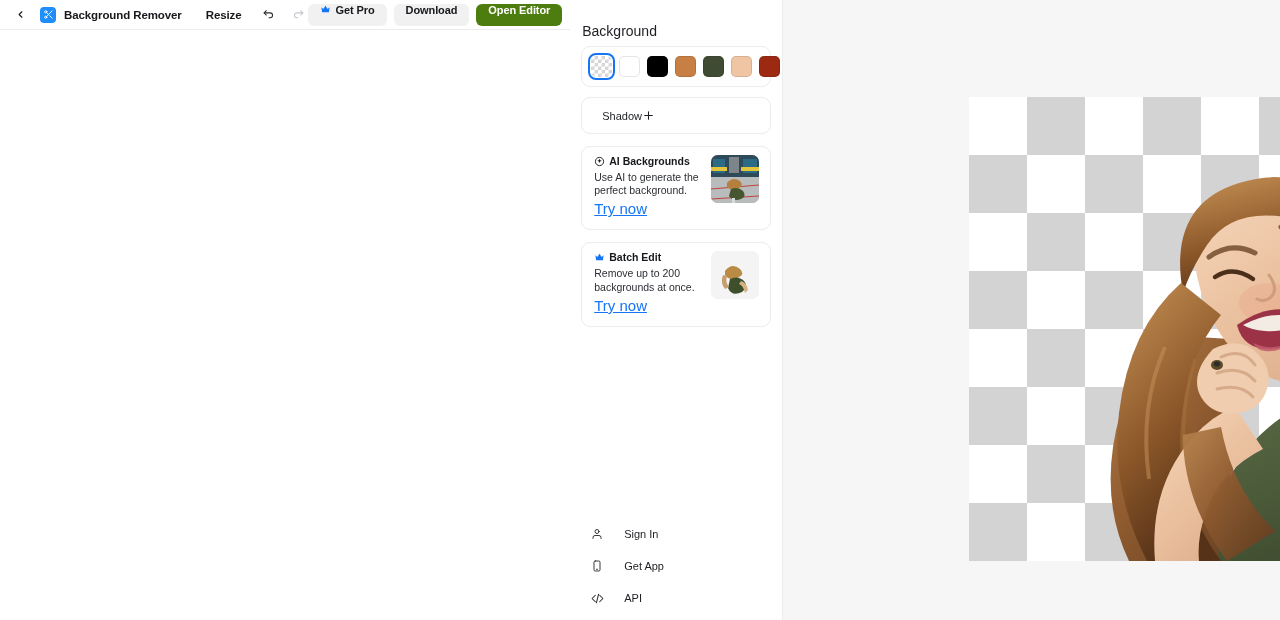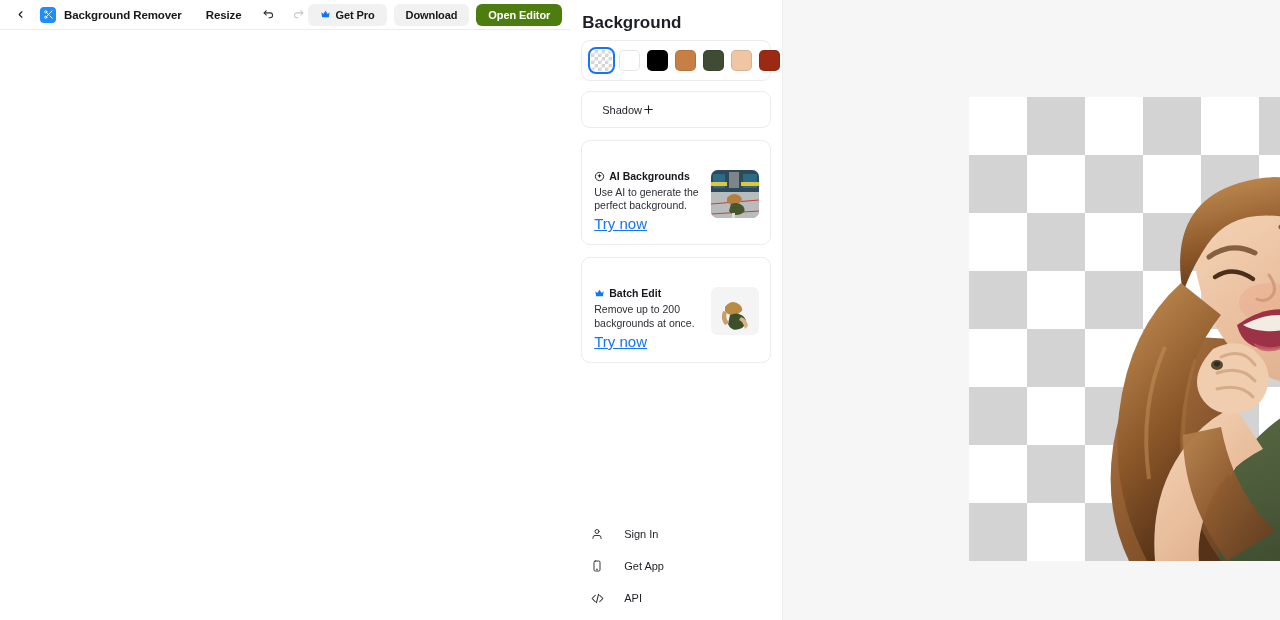--- a/index.html
+++ b/index.html
@@ -60,21 +60,21 @@
   .hist-btn { width: 18px; height: 18px; display: flex; align-items: center; justify-content: center; cursor: pointer; }
   .hist-btn.enabled { color: #2a2c31; }
   .hist-btn.disabled { color: #c3c6cc; cursor: default; }
 
   .hdr-right { margin-left: auto; display: flex; align-items: center; gap: 7px; }
   .btn {
     height: 22px;
     border-radius: 6px;
     font-size: 11px;
     font-weight: bold;
-    display: flex; align-items: center; justify-content: center;
+    display: flex; align-items: flex-start; justify-content: center;
     padding: 0 12px;
     cursor: pointer;
     white-space: nowrap;
     letter-spacing: -0.1px;
     border: none;
     font-family: "Liberation Sans", sans-serif;
   }
   .btn-getpro { background: #f1f1f2; color: #16181c; gap: 5px; }
   .btn-download { background: #f1f1f2; color: #16181c; }
   .btn-openeditor { background: #4d7c0f; color: #ffffff; }
@@ -87,24 +87,24 @@
     width: 213px;
     min-width: 213px;
     background: #ffffff;
     border-right: 1px solid #ededed;
     position: relative;
     display: flex;
     flex-direction: column;
     padding: 0 11px;
   }
   .section-label {
-    font-size: 17px;
+    font-size: 14px;
     color: #1d1f24;
-    font-weight: bold;
-    margin-top: 13px;
+    font-weight: normal;
+    margin-top: 23px;
     margin-bottom: 7px;
     margin-left: 1px;
   }
   .panel {
     border: 1px solid #ececec;
     border-radius: 9px;
     background: #fff;
   }
   
   .swatch-panel { padding: 9px 9px; display: flex; align-items: center; gap: 7px; }
@@ -143,21 +143,21 @@
   }
   .shadow-label { font-size: 11px; color: #1d1f24; }
   .plus-icon { color: #1d1f24; display: flex; align-items: center; }
 
   
   .promo {
     margin-top: 12px;
     border: 1px solid #ececec;
     border-radius: 9px;
     background: #fff;
-    padding: 29px 11px 11px 12px;
+    padding: 8px 11px 11px 12px;
     display: flex;
     gap: 8px;
     cursor: pointer;
   }
   .promo-text { flex: 1; min-width: 0; }
   .promo-head {
     display: flex; align-items: center; gap: 4px;
     font-size: 10.5px; font-weight: bold; color: #16181c;
     margin-bottom: 4px;
     white-space: nowrap;

